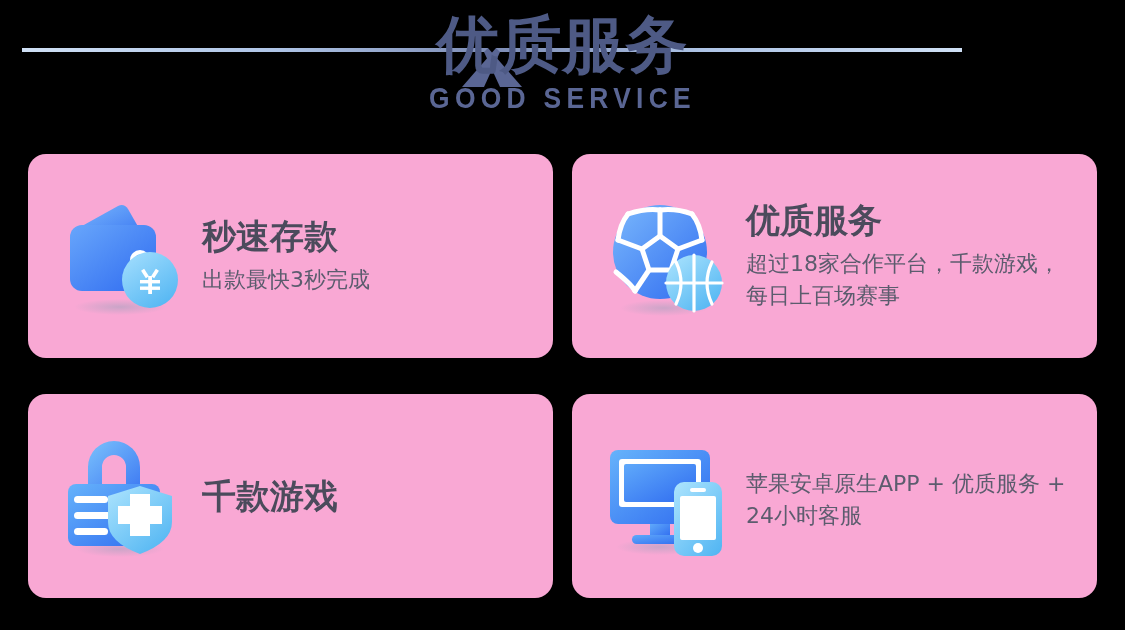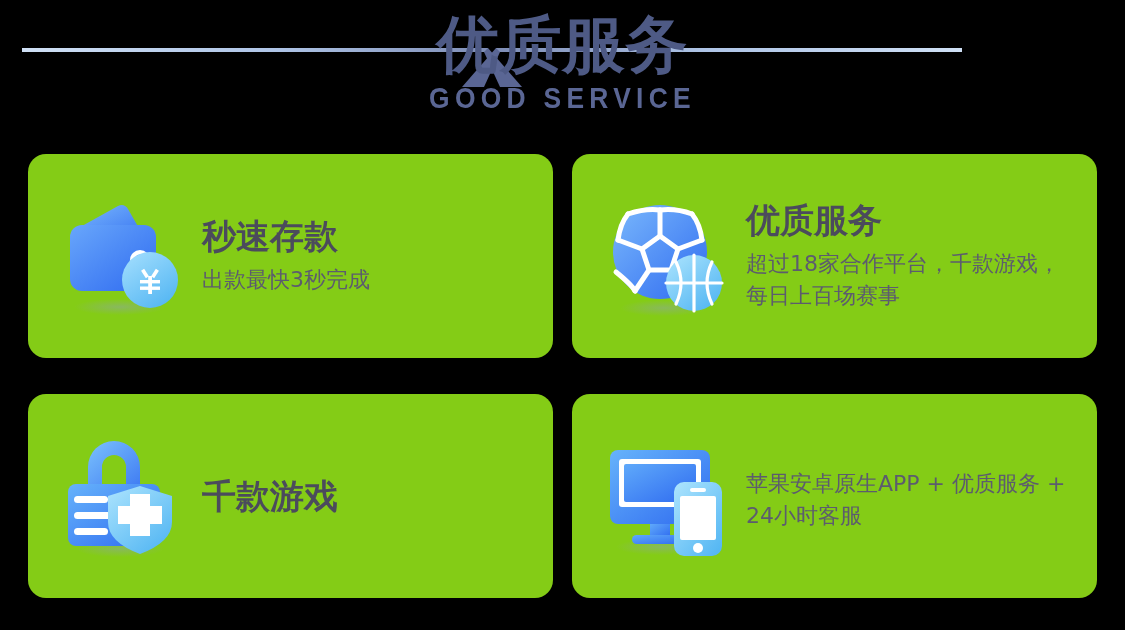--- a/index.html
+++ b/index.html
@@ -68,21 +68,21 @@
     left: 28px;
     top: 154px;
     width: 1069px;
     height: 444px;
     display: grid;
     grid-template-columns: 525px 525px;
     grid-template-rows: 204px 204px;
     gap: 36px 19px;
   }
   .card {
-    background: #84cc16;
+    background: #f9a8d4;
     border-radius: 18px;
     display: flex;
     align-items: center;
     box-sizing: border-box;
     padding: 0 18px 0 30px;
     overflow: hidden;
   }
   .card-icon {
     flex: 0 0 auto;
     width: 132px;

